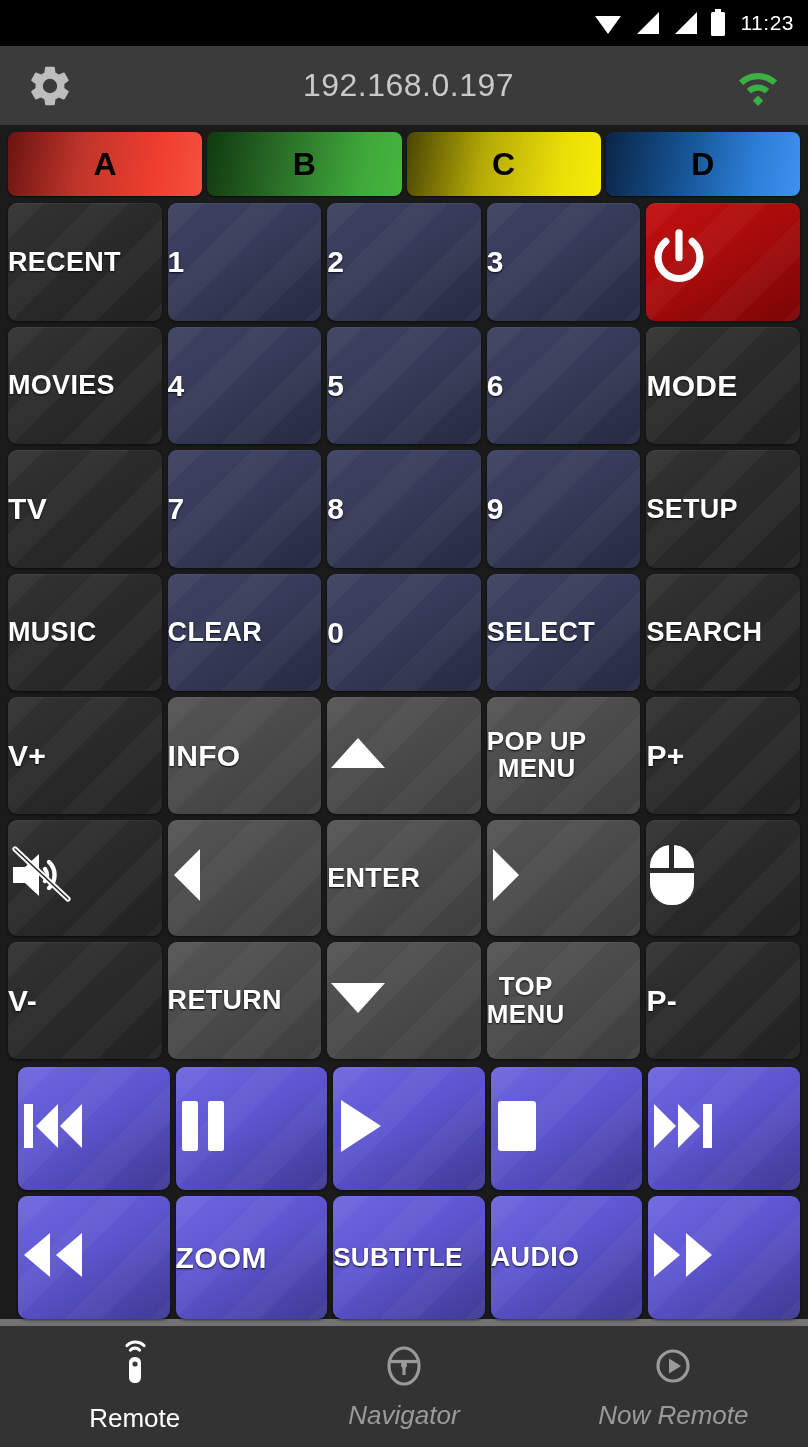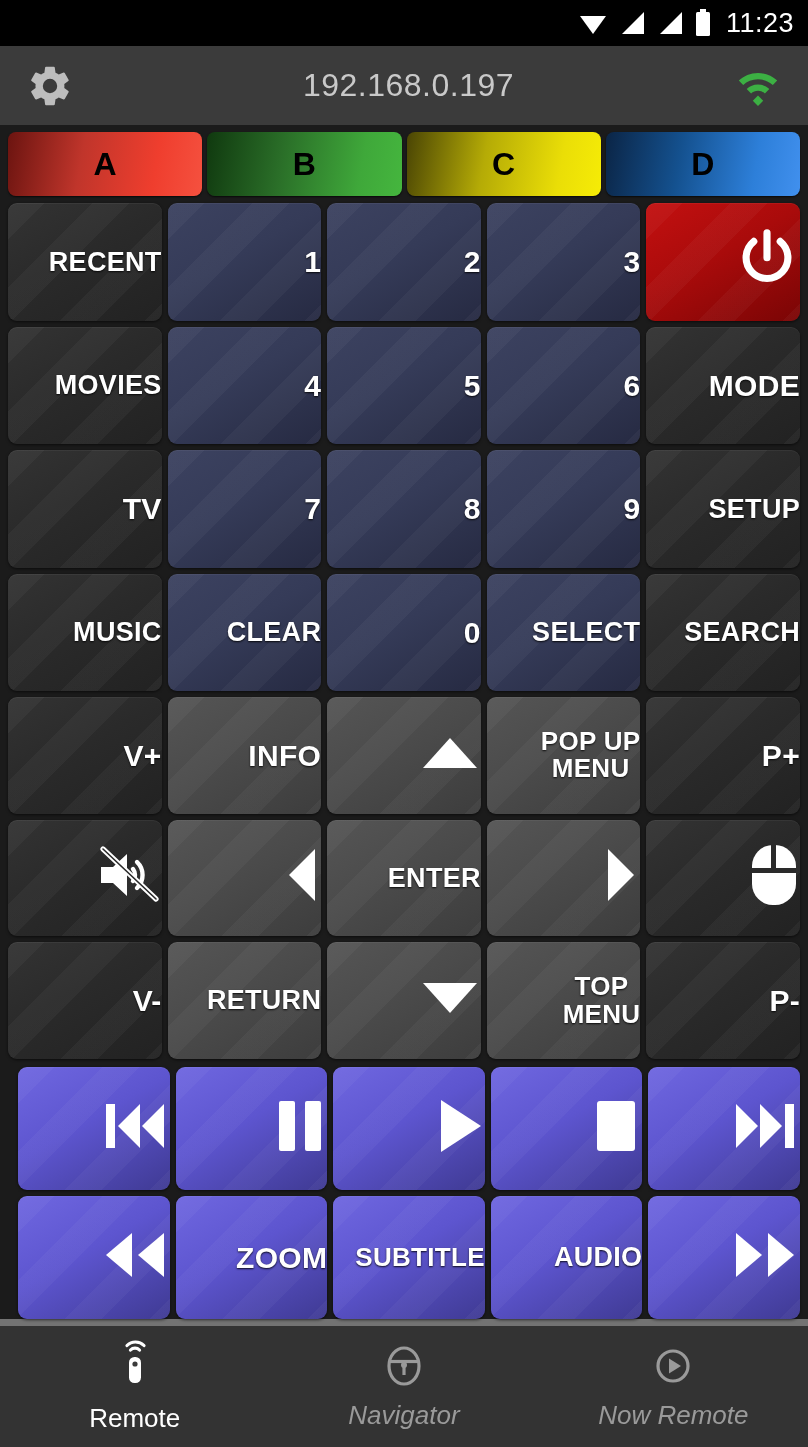--- a/index.html
+++ b/index.html
@@ -10,21 +10,21 @@
     overflow:hidden;
   }
   #app { width:808px; height:1447px; display:flex; flex-direction:column; background:#1b1b1b; }
 
   
   .statusbar{
     height:46px; background:#000; display:flex; align-items:center;
     justify-content:flex-end; padding-right:14px; gap:10px; flex:0 0 46px;
   }
   .statusbar .sicon{ display:flex; align-items:center; }
-  .clock{ color:#fff; font-size:27px; letter-spacing:.5px; margin-left:4px; }
+  .clock{ color:#fff; font-size:21px; letter-spacing:.5px; margin-left:4px; }
 
   
   .header{
     height:79px; flex:0 0 79px; background:#3b3b3b;
     display:flex; align-items:center; padding:0 26px; position:relative;
   }
   .header .ip{
     position:absolute; left:0; right:0; text-align:center;
     color:#c9c9c9; font-size:32px; letter-spacing:.5px; pointer-events:none;padding-left:9px;
   }
@@ -47,21 +47,21 @@
   .abtn.d{ background:linear-gradient(100deg,#0b2546 0%,#14518f 38%,#2d7fd9 76%,#4190ee 100%); }
 
   
   .block{ display:grid; grid-template-columns:repeat(5,1fr); gap:6px; padding:0 8px; }
   .block.numpad{ grid-template-rows:repeat(4,1fr); flex:0 0 488px; }
   .block.nav{ grid-template-rows:repeat(3,1fr); flex:0 0 362px; margin-top:6px; }
   .block.media{ grid-template-rows:repeat(2,1fr); flex:0 0 252px; margin-top:8px;padding-left:18px; }
 
   .key{
     border-radius:9px; position:relative; overflow:hidden;
-    display:flex; align-items:center; justify-content:flex-end;
+    display:flex; align-items:center; justify-content:flex-start;
     color:#fff; font-weight:bold; text-align:center; line-height:1.05;
     font-size:30px; letter-spacing:.3px;
     box-shadow:0 1px 3px rgba(0,0,0,.6), inset 0 1px 0 rgba(255,255,255,.05);
     text-shadow:0 1px 2px rgba(0,0,0,.85);
   }
   
   .key::after{
     content:""; position:absolute; inset:0; pointer-events:none;
     background:repeating-linear-gradient(135deg,
       rgba(255,255,255,.035) 0px, rgba(255,255,255,.035) 26px,

